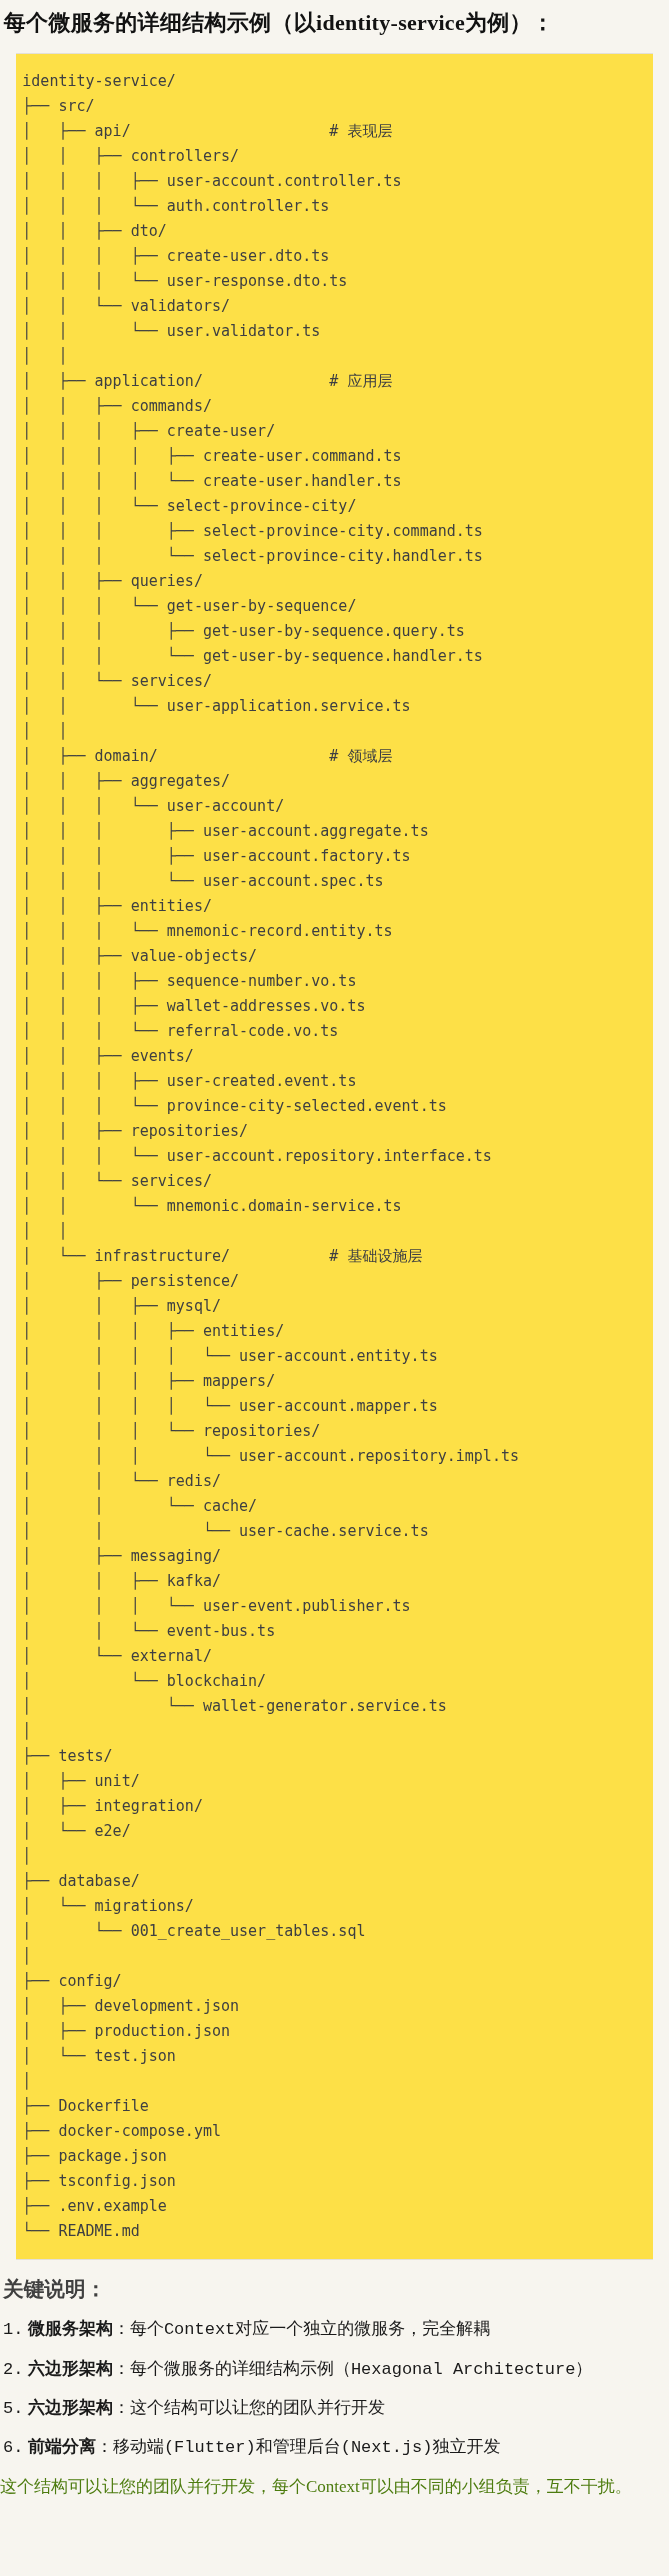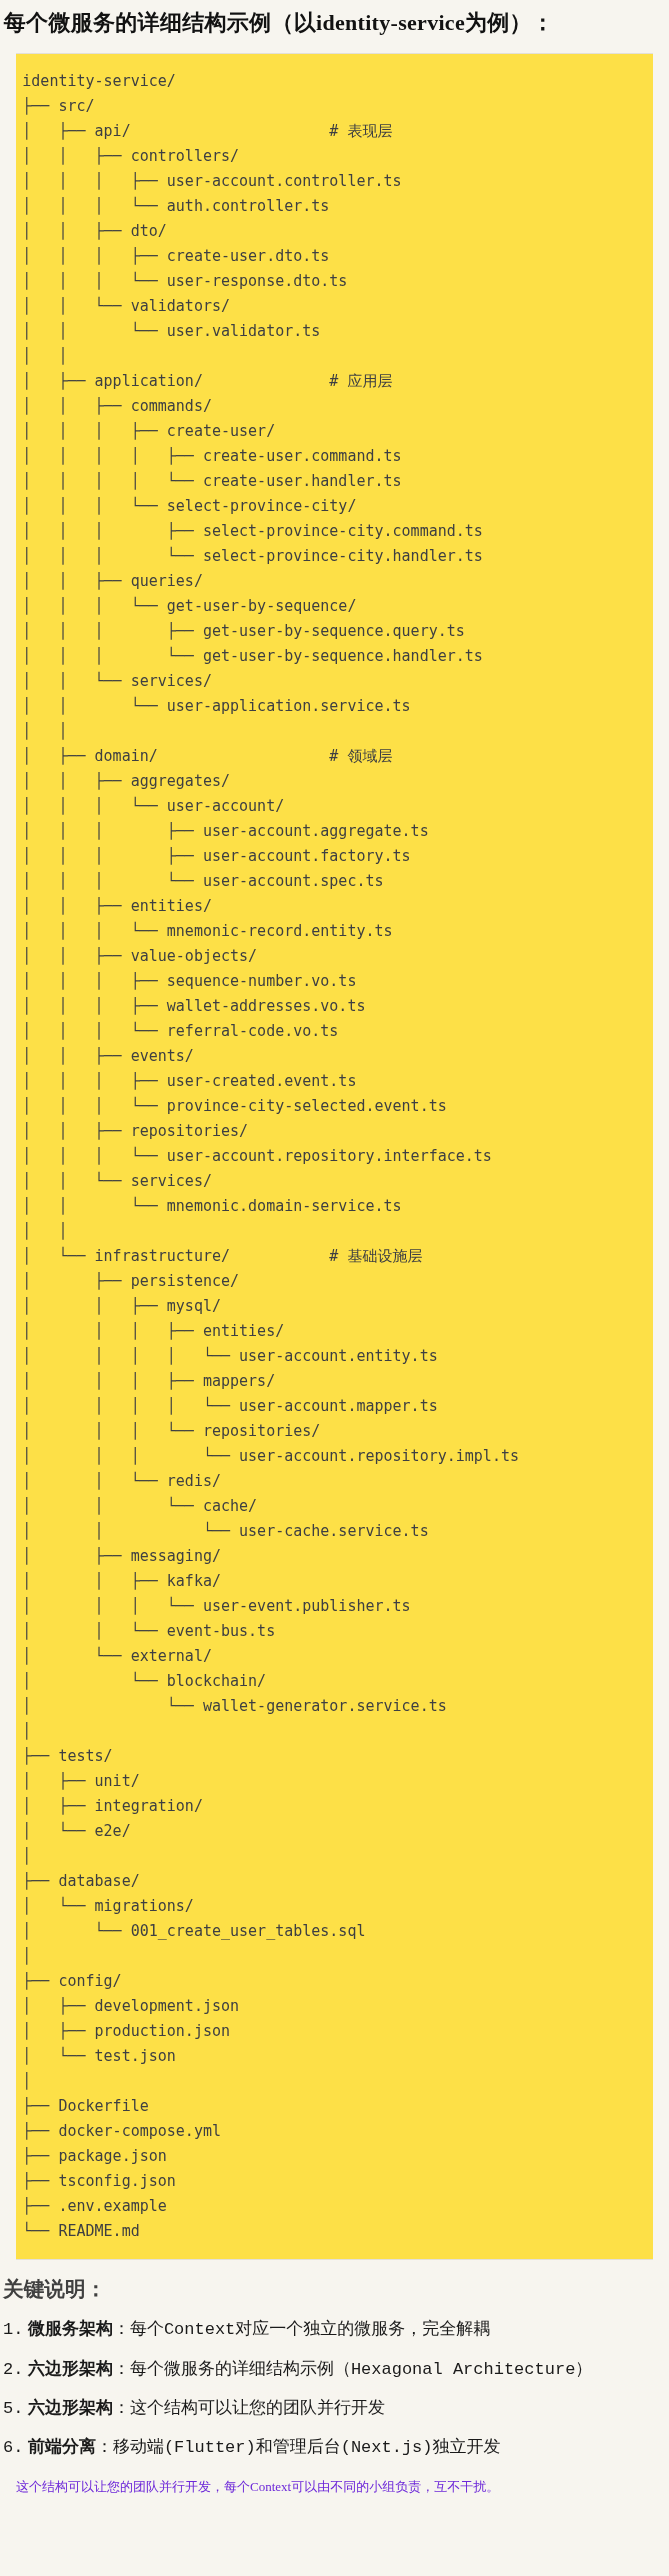--- a/index.html
+++ b/index.html
@@ -43,25 +43,25 @@
     font-size: 17px;
     line-height: 23px;
     margin: 0 0 16.3px 0;
     color: #1a1a1a;
     font-family: Liberation Mono, monospace;
   }
   .note-num { margin-right: 4.4px; }
   .note-term { font-weight: 700; }
   .note-colon { font-weight: 400; }
   .closing-para {
-    font-size: 13px;
+    font-size: 17px;
     line-height: 23px;
     margin: 0;
-    padding-left: 16px;
-    color: #6d28d9;
+    padding-left: 0;
+    color: #4d7c0f;
   }
 </style>
 </head>
 <body>
 
 <div>
 
   <h1 class="page-title">每个微服务的详细结构示例（以identity-service为例）：</h1>
 
   <pre class="tree-block">identity-service/

